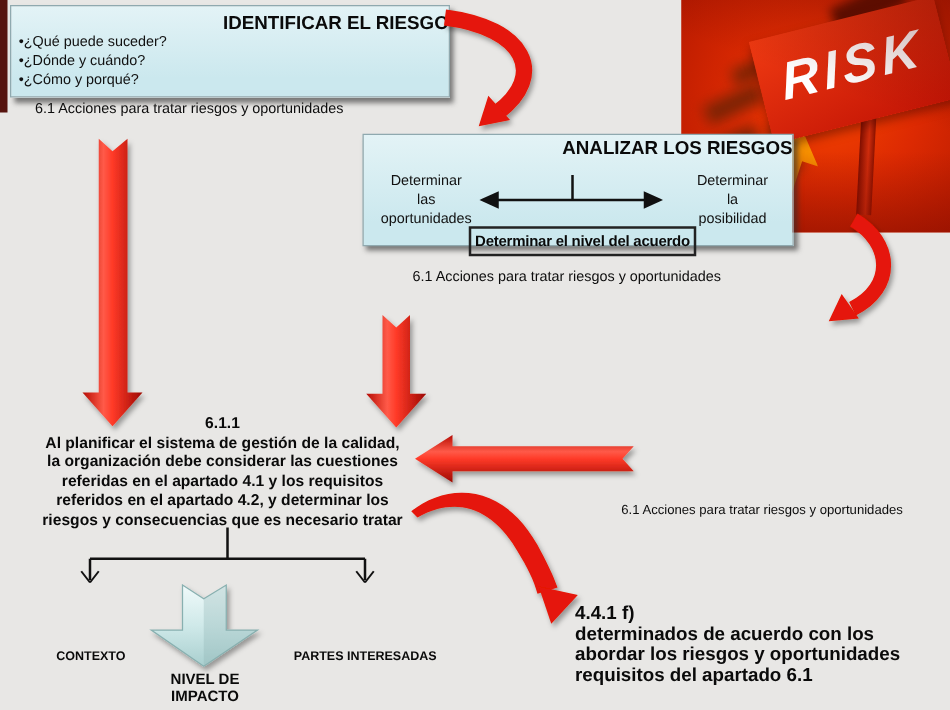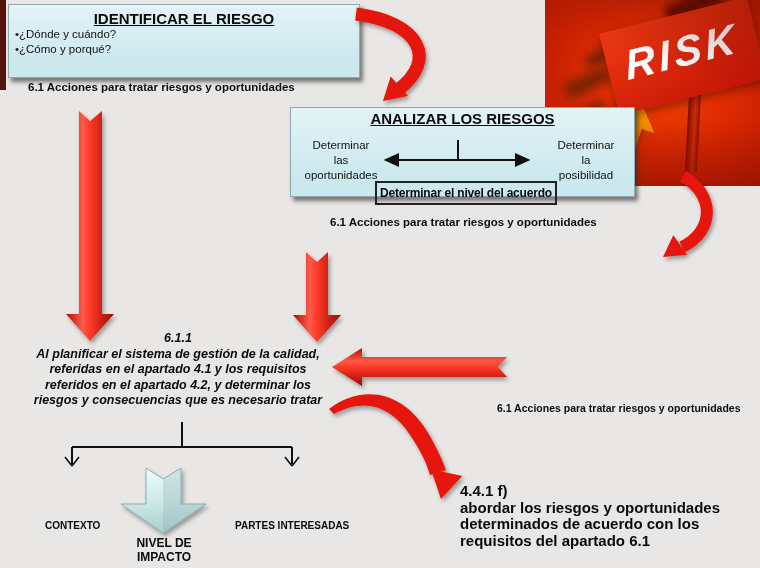--- a/index.html
+++ b/index.html
@@ -2,21 +2,21 @@
 <html><head>
 <meta charset="utf-8">
 <style>
   html,body{margin:0;padding:0;}
   body{font-family:"Liberation Sans",sans-serif;}
   .stage{position:relative;width:760px;height:568px;background:#e8e7e5;overflow:hidden;}
 
   
   .box{position:absolute;background:linear-gradient(180deg,#e3f3f6 0%,#cbe8ee 80%);
        border:1px solid #8fa9af;box-shadow:3px 4px 4px rgba(45,45,45,0.6);box-sizing:border-box;z-index:2;}
-  .box-title{font-size:15px;font-weight:bold;text-align:center;color:#0a0a0a;text-decoration:underline;}
+  .box-title{font-size:15px;font-weight:bold;text-align:right;color:#0a0a0a;}
 
   .identify{left:8px;top:4px;width:352px;height:74px;}
   .identify .box-title{padding-top:5px;}
   .bullet{font-size:11.5px;color:#111;padding-left:6px;line-height:15px;}
   .bullet:first-of-type{margin-top:2px;}
 
   .analyze{left:290px;top:107px;width:345px;height:90px;}
   .analyze .box-title{padding-top:2px;}
   .subtitle{font-size:11.5px;font-weight:bold;text-align:center;color:#0a0a0a;}
   .col{position:absolute;top:30px;width:100px;font-size:11.5px;line-height:15px;text-align:center;color:#111;}
@@ -24,28 +24,28 @@
   .col-right{left:245px;}
   .innerbox{position:absolute;left:84px;top:73px;width:178px;height:20px;border:2px solid #222;
             font-weight:bold;font-size:12px;letter-spacing:-0.2px;text-align:center;line-height:20px;color:#0a0a0a;}
 
   .evaluate{left:512px;top:313px;width:236px;height:84px;}
   .evaluate .box-title{padding-top:6px;font-size:14.5px;}
   .innerbox2{position:absolute;left:32px;top:30px;width:170px;border:2px solid #222;
              font-size:11.5px;text-align:center;line-height:16px;padding:2px 0;color:#111;}
 
   
-  .cap{position:absolute;font-weight:bold;font-size:11.5px;color:#0d0d0d;z-index:3;}
+  .cap{position:absolute;font-weight:normal;font-size:11.5px;color:#0d0d0d;z-index:3;}
   .cap1{left:28px;top:81px;}
   .cap2{left:330px;top:216px;}
   .cap3{left:497px;top:402px;font-size:10.5px;}
 
   .central{position:absolute;left:8px;top:331px;width:340px;text-align:center;
            font-weight:bold;font-size:12.5px;line-height:15.5px;color:#0a0a0a;z-index:3;}
-  .central div{white-space:nowrap;font-style:italic;}
+  .central div{white-space:nowrap;}
 
   .branch-label{position:absolute;font-weight:bold;font-size:10px;color:#0a0a0a;z-index:3;margin-top:48px;}
   .ctx{left:45px;top:472px;}
   .pi{left:235px;top:472px;}
 
   .impact{position:absolute;left:116px;top:536px;width:96px;text-align:center;
           font-weight:bold;font-size:12px;line-height:14px;color:#0a0a0a;z-index:3;}
 
   .note{position:absolute;left:460px;top:483px;font-weight:bold;font-size:15px;
         line-height:16.5px;color:#0a0a0a;z-index:3;}
@@ -95,20 +95,21 @@
     <div class="post"></div>
     <div class="upshape"></div>
     <div class="sign">
       <span>RISK</span>
     </div>
     <div class="photo-shade"></div>
   </div>
 
   <div class="box identify">
     <div class="box-title">IDENTIFICAR EL RIESGO</div>
+    <div class="bullet">•¿Qué puede suceder?</div>
     <div class="bullet">•¿Dónde y cuándo?</div>
     <div class="bullet">•¿Cómo y porqué?</div>
   </div>
   <div class="cap cap1">6.1 Acciones para tratar riesgos y oportunidades</div>
 
   <div class="box analyze">
     <div class="box-title">ANALIZAR LOS RIESGOS</div>
     <div class="col col-left">
       <div>Determinar</div>
       <div>las</div>
@@ -121,37 +122,38 @@
     </div>
     <div class="innerbox">Determinar el nivel del acuerdo</div>
   </div>
   <div class="cap cap2">6.1 Acciones para tratar riesgos y oportunidades</div>
 
   <div class="cap cap3">6.1 Acciones para tratar riesgos y oportunidades</div>
 
   <div class="central">
     <div>6.1.1</div>
     <div>Al planificar el sistema de gestión de la calidad,</div>
+    <div>la organización debe considerar las cuestiones</div>
     <div>referidas en el apartado 4.1 y los requisitos</div>
     <div>referidos en el apartado 4.2, y determinar los</div>
     <div>riesgos y consecuencias que es necesario tratar</div>
   </div>
 
   <div class="branch-label ctx">CONTEXTO</div>
   <div class="branch-label pi">PARTES INTERESADAS</div>
 
   <div class="impact">
     <div>NIVEL DE</div>
     <div>IMPACTO</div>
   </div>
 
   <div class="note">
     <div>4.4.1 f)</div>
+    <div>determinados de acuerdo con los</div>
     <div>abordar los riesgos y oportunidades</div>
-    <div>determinados de acuerdo con los</div>
     <div>requisitos del apartado 6.1</div>
   </div>
 
   <svg class="overlay" width="760" height="568" viewBox="0 0 760 568">
     <defs>
       <linearGradient id="rg" x1="0" y1="0" x2="1" y2="0">
         <stop offset="0" stop-color="#b50d05"></stop>
         <stop offset="0.35" stop-color="#ff5a48"></stop>
         <stop offset="0.5" stop-color="#ff3a28"></stop>
         <stop offset="1" stop-color="#9c0903"></stop>

